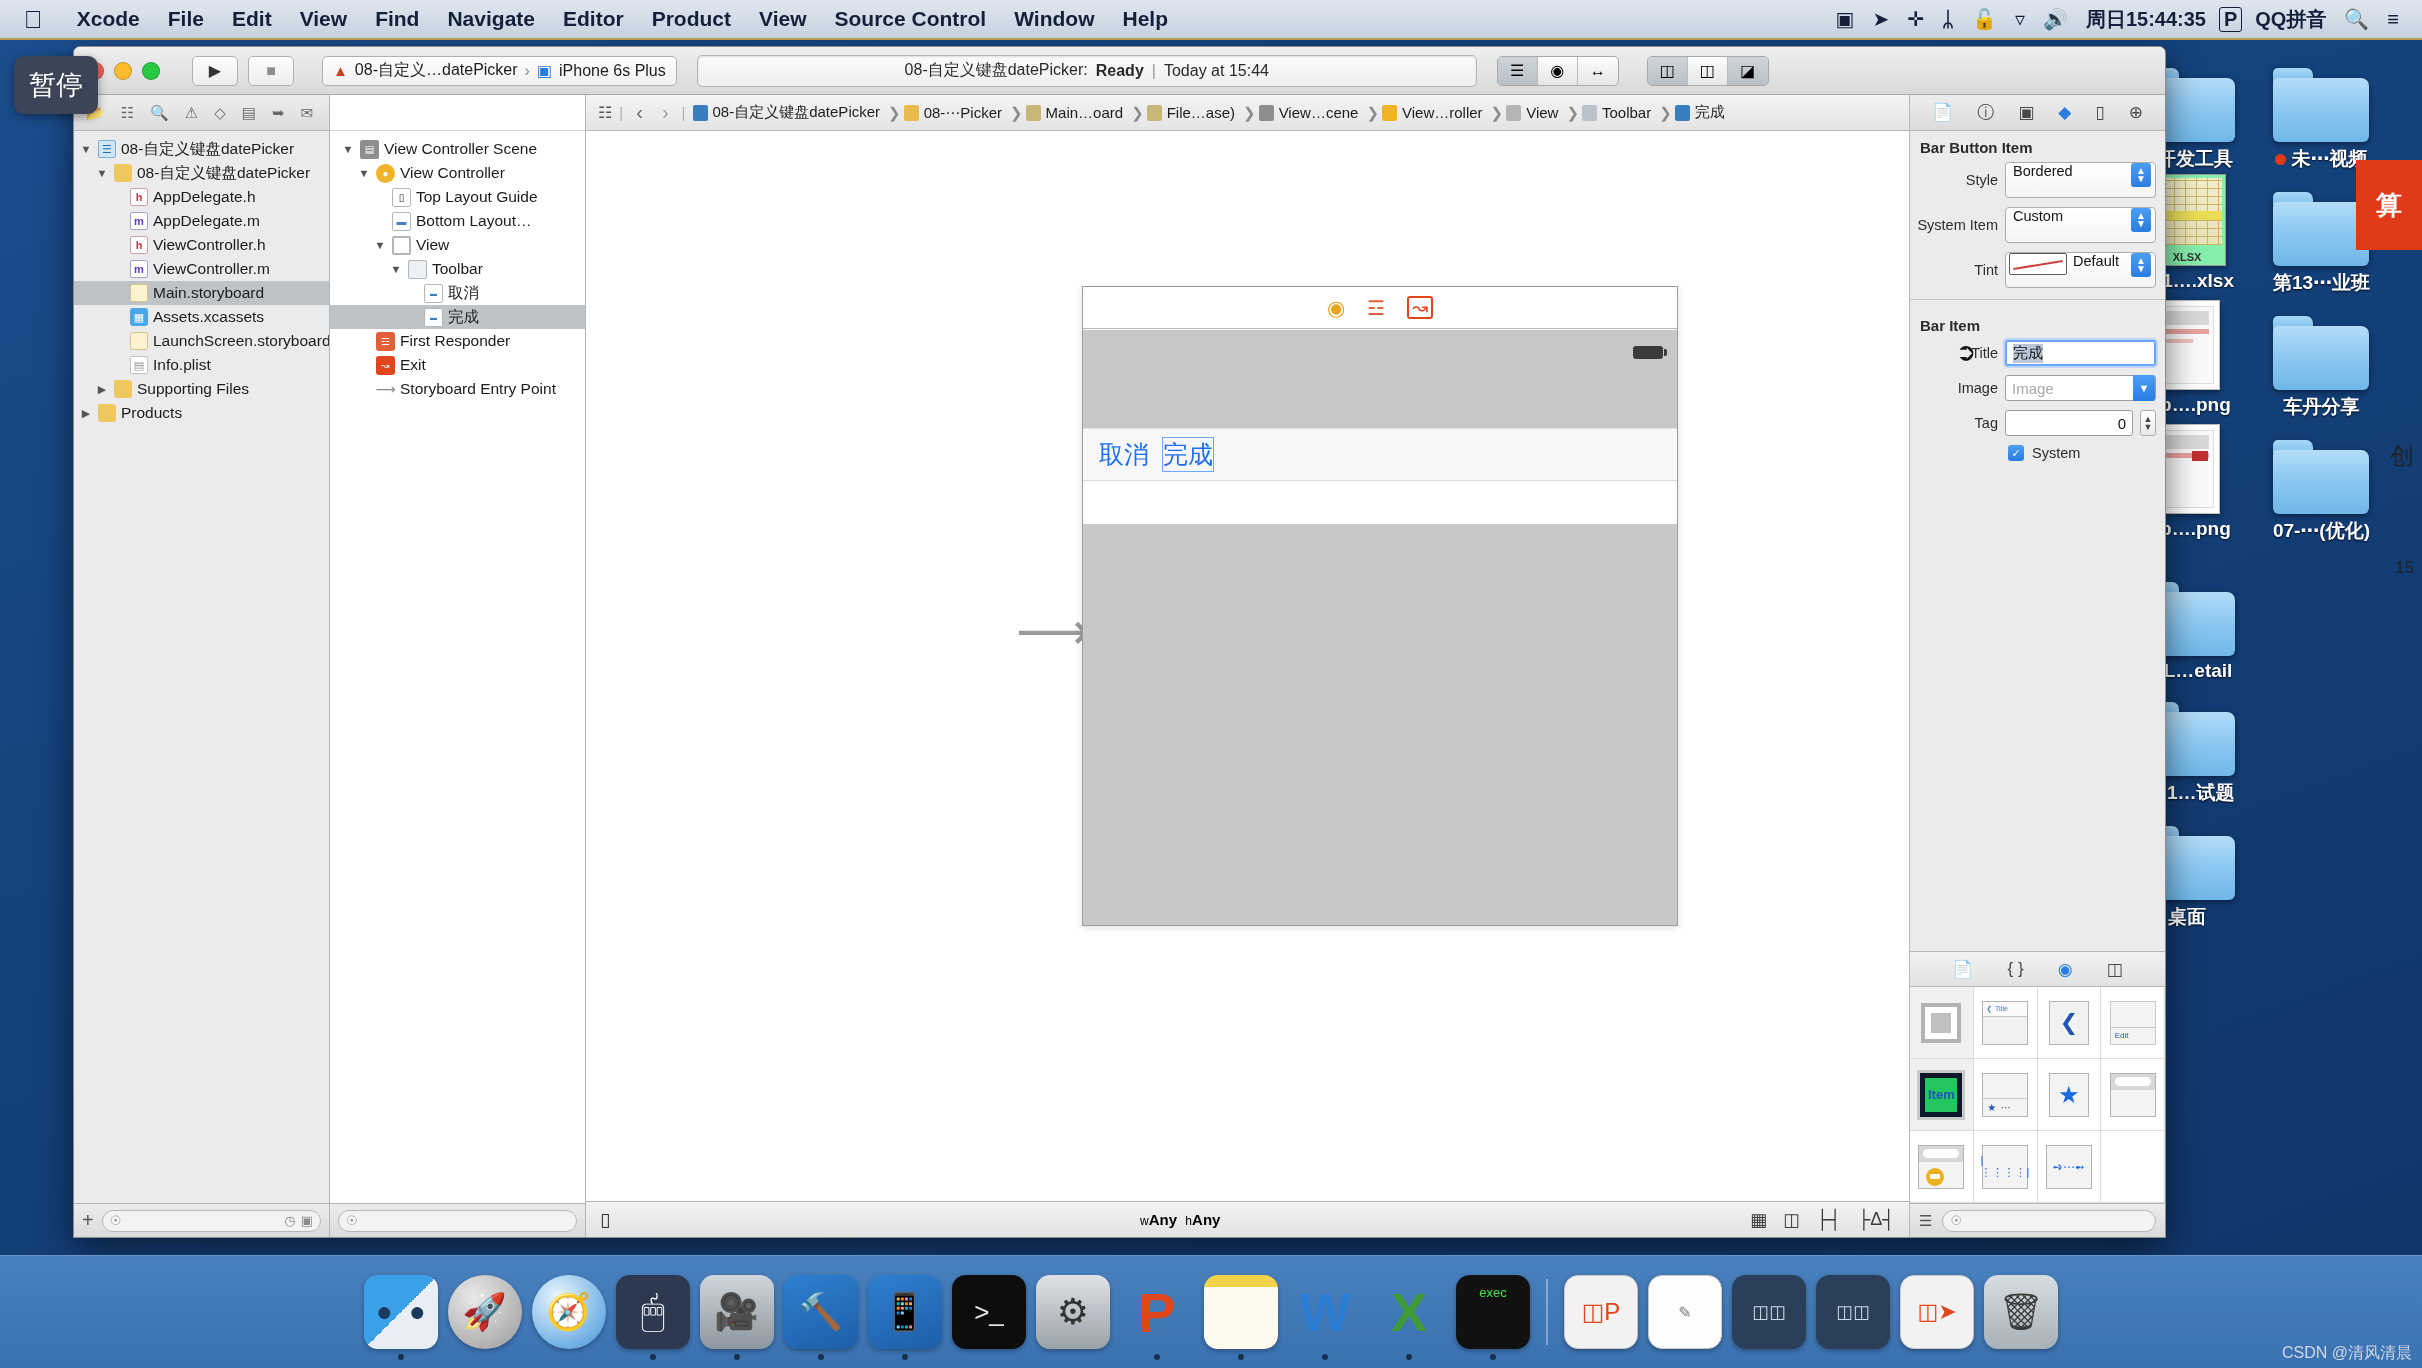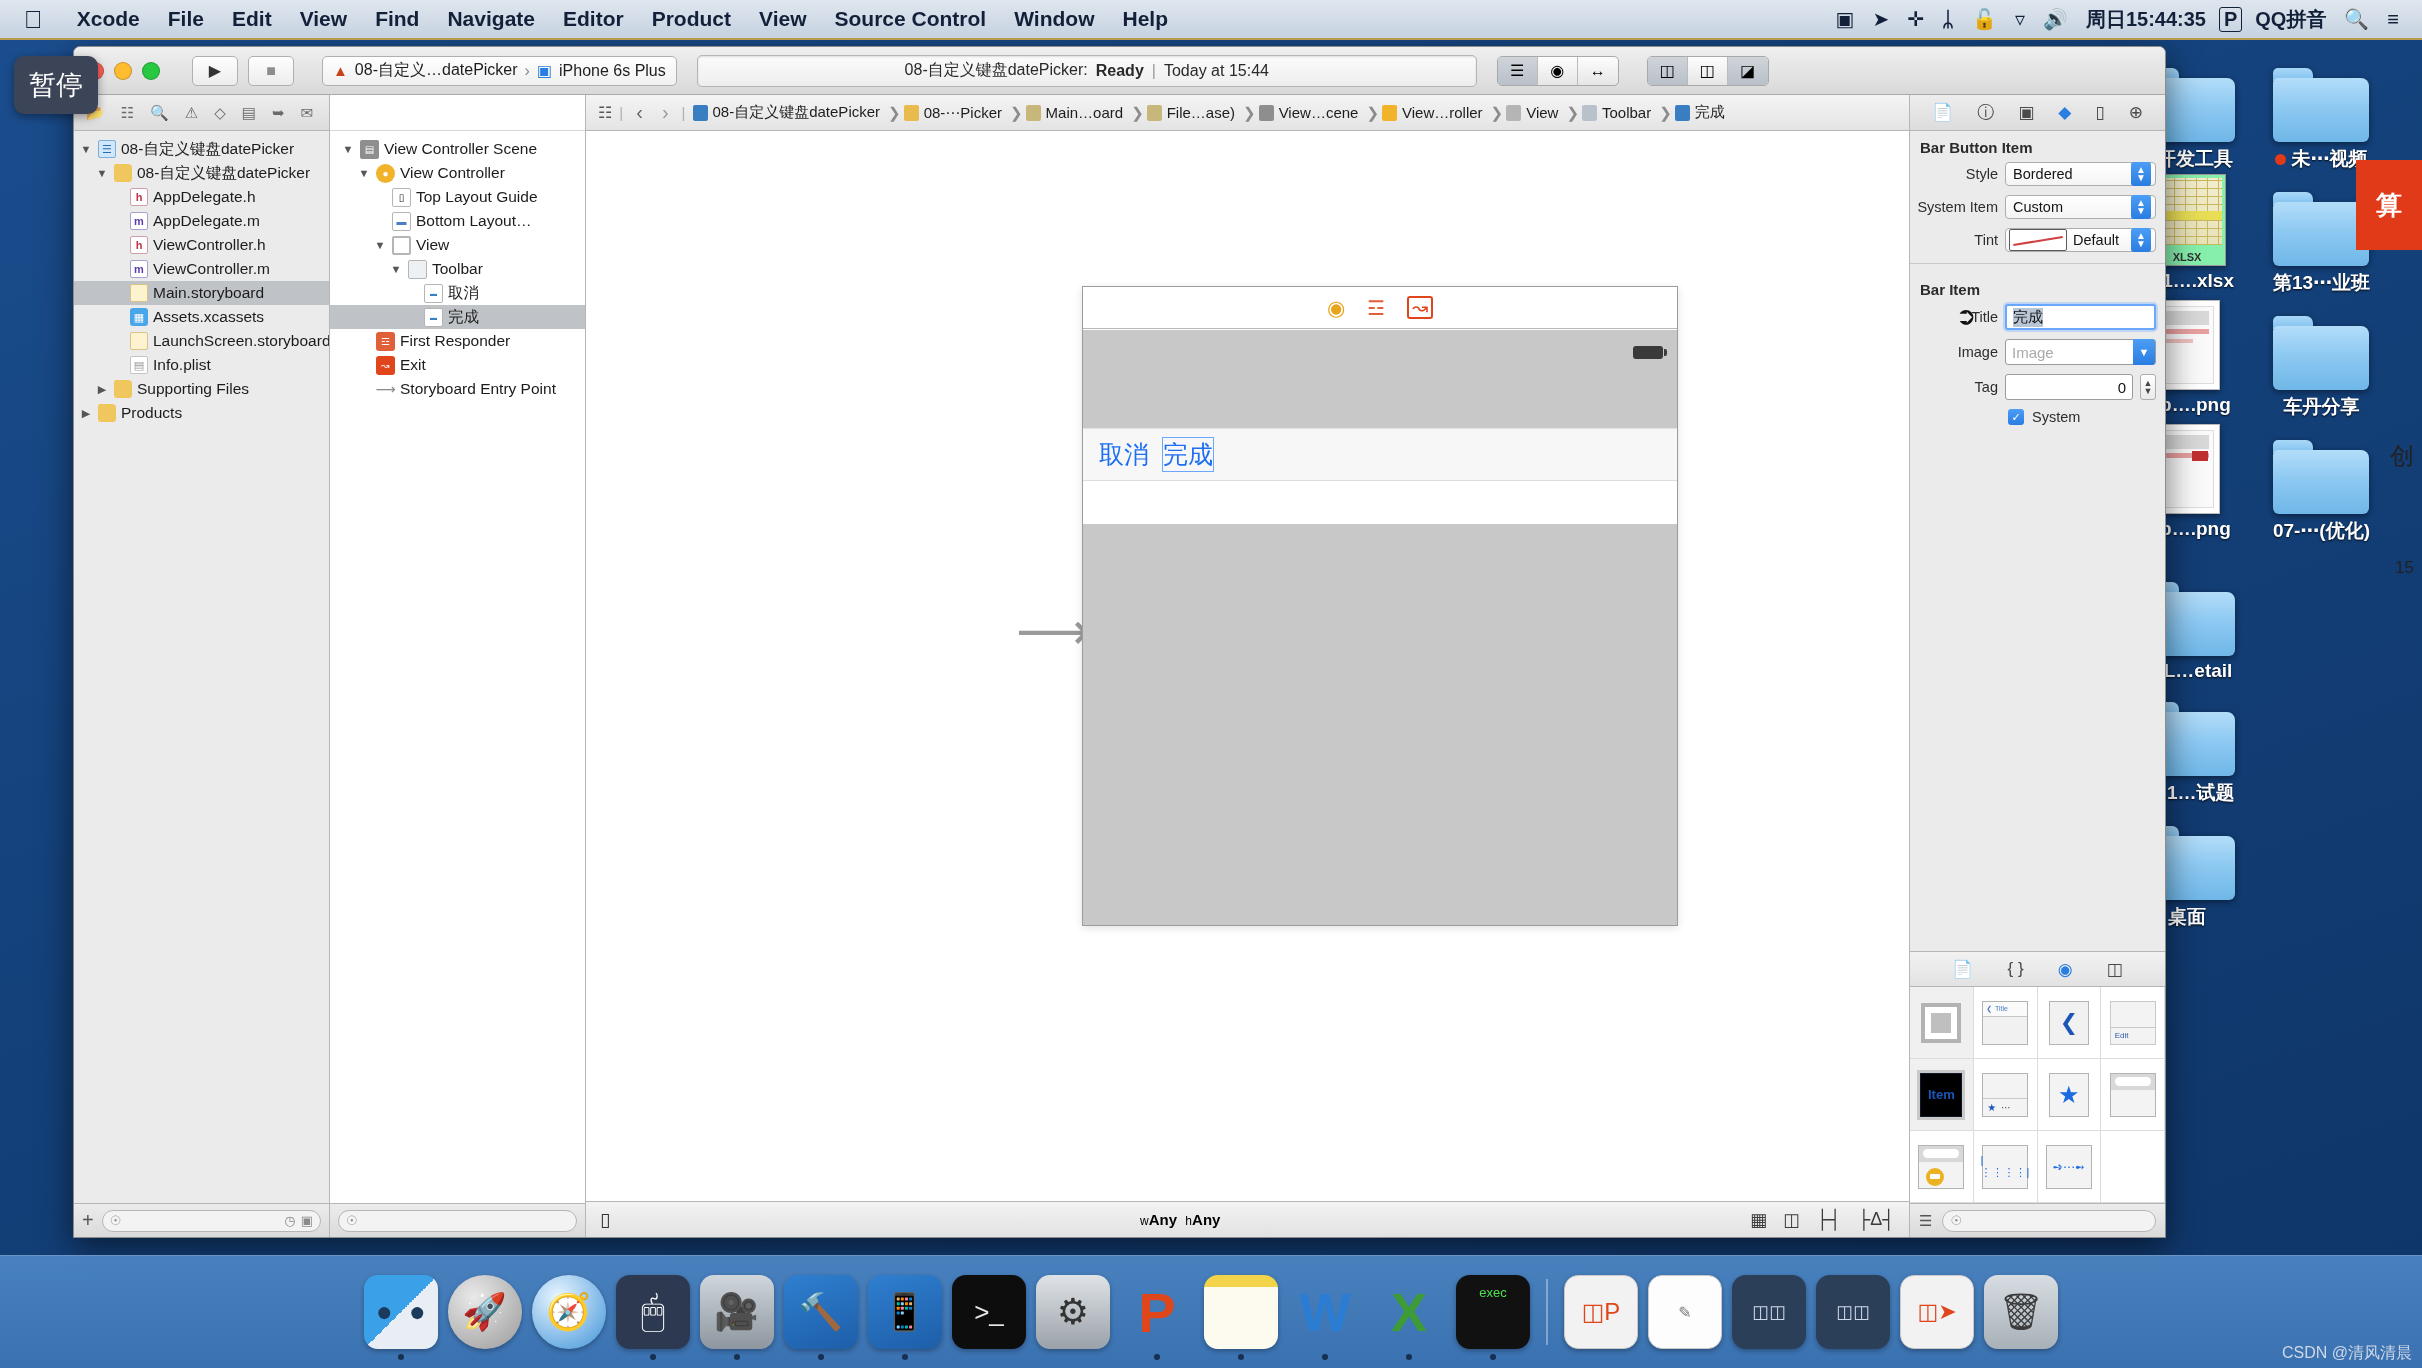--- a/index.html
+++ b/index.html
@@ -182,22 +182,22 @@
   
   #utilities { width:256px; flex:none; background:#ebebeb; border-left:1px solid #b6b6b6; display:flex; flex-direction:column;}
   .insp-tabs { height:36px; flex:none; display:flex; align-items:center; justify-content:space-around;
     padding:0 10px; background:linear-gradient(180deg,#ededed,#dcdcdc); border-bottom:1px solid #b6b6b6; }
   .insp-tabs > span { font-size:17px; color:#4a4a4a;}
   .insp-tabs > span.on { color:#2a7de1; }
   .insp-body { flex:1; overflow:hidden; background:#ebebeb; }
   .sec-title { font-size:15px; font-weight:bold; color:#2b2b2b; padding:8px 10px 4px 10px; }
   .fr { display:flex; align-items:center; gap:7px; padding:2px 9px 2px 0; margin-bottom:5px;}
   .fl { width:88px; text-align:right; font-size:14.5px; color:#2d2d2d; flex:none;}
-  .popup { flex:1; height:24px; background:linear-gradient(180deg,#fff,#f4f4f4); border:1px solid #adadad;
-    border-radius:4px; display:flex; align-items:center; padding:0 4px 0 7px; font-size:14.5px; color:#141414;}
+  .popup { flex:1; height:36px; background:linear-gradient(180deg,#fff,#f4f4f4); border:1px solid #adadad;
+    border-radius:4px; display:flex; padding:0 4px 0 7px; font-size:14.5px; color:#141414;}
   .stepbtn { width:20px;height:24px;background:linear-gradient(180deg,#4c9ef5,#2a7de1); border-radius:3px; margin-left:auto;
     color:#fff; font-size:10px; display:flex;flex-direction:column;align-items:center;justify-content:center; line-height:8px;}
   .tintswatch { width:58px;height:22px;border:1px solid #5a5a5a;background:#fff;position:relative;flex:none;border-radius:2px;}
   .tintswatch:after{content:"";position:absolute;left:3px;right:3px;top:50%;height:1.5px;background:#d04040;transform:rotate(-9deg);}
   .textfield { flex:1; height:26px; background:#fff; border:1px solid #9c9c9c; border-radius:3px;
     display:flex;align-items:center; padding:0 6px; font-size:15px; color:#111;}
   .textfield.focused { border:2px solid #6aa8ff; box-shadow:0 0 0 2px rgba(106,168,255,.35);}
   .textfield .selText{background:#b9c6d6;}
   .combobtn{width:22px;height:26px;background:linear-gradient(180deg,#4c9ef5,#2a7de1);border-radius:0 3px 3px 0;margin-left:auto;
     color:#fff;font-size:11px;display:flex;align-items:center;justify-content:center;}
@@ -786,21 +786,21 @@
           <div style="width:40px;height:44px;border:1px solid #b3b3b3;background:#f1f1f1;display:flex;align-items:center;justify-content:center;color:#1a55b8;font-size:22px;font-weight:bold;">❮</div>
         </div>
         <div class="lib-cell">
           <div style="width:46px;height:44px;border:1px solid #c9c9c9;background:#f3f3f3;display:flex;flex-direction:column;">
             <div style="flex:1;border-bottom:1px solid #c9c9c9;"></div>
             <div style="height:16px;font-size:8px;color:#2a5aa8;display:flex;align-items:center;padding-left:4px;">Edit</div>
             </div>
         </div>
 
         <div class="lib-cell sel">
-          <div style="width:42px;height:44px;border:1px solid #0f172a;background:#000000;outline:3px solid #c9c9c9;display:flex;align-items:center;justify-content:center;color:#1a55b8;font-size:13px;font-weight:bold;">Item</div>
+          <div style="width:42px;height:44px;border:5px solid #0f172a;background:#22c55e;outline:3px solid #c9c9c9;display:flex;align-items:center;justify-content:center;color:#1a55b8;font-size:13px;font-weight:bold;">Item</div>
         </div>
         <div class="lib-cell">
           <div style="width:46px;height:44px;border:1px solid #b3b3b3;background:#f3f3f3;display:flex;flex-direction:column;">
             <div style="flex:1;border-bottom:1px solid #c9c9c9;"></div>
             <div style="height:17px;display:flex;align-items:center;gap:5px;padding-left:4px;color:#1a55b8;font-size:10px;">
               <span>★</span>
                 <span style="color:#555;letter-spacing:1px;">⋯</span>
               </div>
             </div>
         </div>

